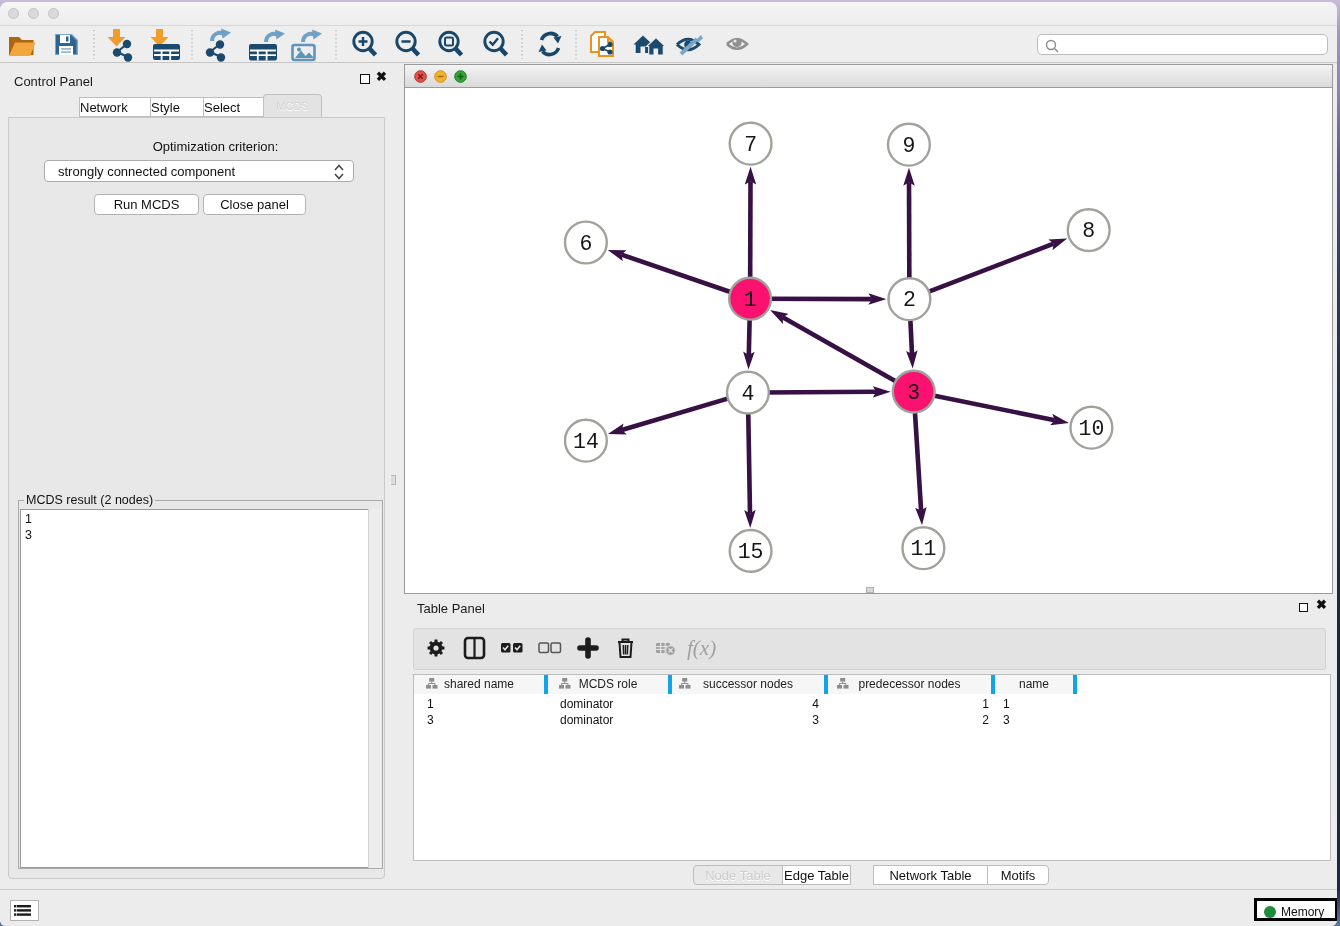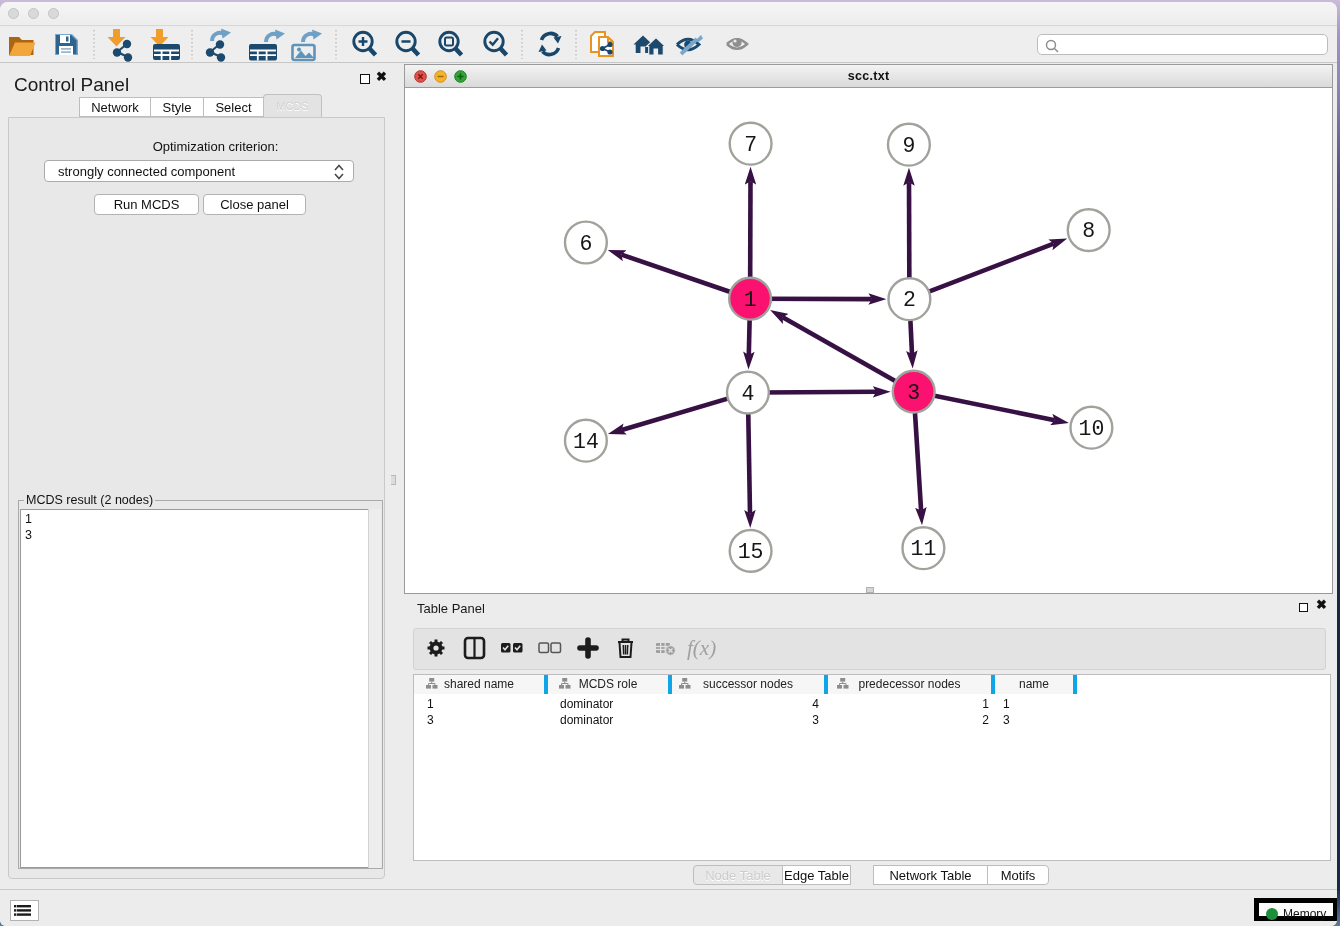--- a/index.html
+++ b/index.html
@@ -16,23 +16,23 @@
     background:#d9d9d9; border:1px solid #c3c3c3; }
   #titletext { position:absolute; top:4px; left:0; width:100%; text-align:center;
     font-size:13px; color:#a2a2a2; }
   
   #toolbar { position:absolute; left:0; top:25px; width:100%; height:36px;
     background:#eeeeee; border-bottom:1px solid #c6c6c6; }
   #search { position:absolute; left:1037px; top:7px; width:291px; height:21px;
     background:#fff; border:1px solid #bcbcbc; border-radius:5px; }
   
   #cpanel { position:absolute; left:0; top:62px; width:391px; height:827px; background:#ececec; }
-  #cp-title { position:absolute; left:14px; top:10px; font-size:19px; color:#1a1a1a;text-align:right; }
+  #cp-title { position:absolute; left:14px; top:10px; font-size:13px; color:#1a1a1a;text-align:right; }
   .tab { position:absolute; top:33px; height:20px; background:#fff; border:1px solid #bdbdbd;
-    font-size:13px; color:#111; text-align:center; line-height:19px; }
+    font-size:13px; color:#111; line-height:19px; }
   #tab-mcds { position:absolute; left:263px; top:30px; width:59px; height:23px;
     background:#e3e3e3; border:1px solid #c0c0c0; border-bottom:none; border-radius:4px 4px 0 0;
     font-size:11px; color:#d2d2d2; text-align:center; line-height:22px;
     text-shadow:0 1px 0 #ffffff; }
   #cp-content { position:absolute; left:8px; top:53px; width:377px; height:762px;
     background:#e8e8e8; border:1px solid #c9c9c9; border-radius:0 0 4px 4px; }
   #opt-label { position:absolute; left:0; top:75px; width:100%; text-align:center;
     font-size:13px; color:#111;padding-left:40px; }
   #dropdown { position:absolute; left:44px; top:96px; width:310px; height:22px;
     background:#fff; border:1px solid #ababab; border-radius:4px;
@@ -258,21 +258,20 @@
   <div id="netwin">
     <div id="net-titlebar">
       <svg width="70" height="23" style="position:absolute;left:0;top:0;">
         <circle cx="15.5" cy="11.5" r="5.8" fill="#e2504a" stroke="#a8352f" stroke-width="1"></circle>
         <path d="M13.3,9.3 l4.4,4.4 M17.7,9.3 l-4.4,4.4" stroke="#7e1a14" stroke-width="1.5"></path>
         <circle cx="35.5" cy="11.5" r="5.8" fill="#f6b32a" stroke="#cf9022" stroke-width="1"></circle>
         <path d="M32.5,11.5 h6" stroke="#9a6a0e" stroke-width="1.6"></path>
         <circle cx="55.5" cy="11.5" r="5.8" fill="#30a435" stroke="#1f7d26" stroke-width="1"></circle>
         <path d="M52.5,11.5 h6 M55.5,8.5 v6" stroke="#0e5e14" stroke-width="1.6"></path>
       </svg>
-      <div id="net-title">scc.txt</div>
     </div>
     <svg id="graph" width="927" height="505" style="position:absolute; left:0; top:24px;" font-family="&quot;Liberation Mono&quot;, monospace" font-size="21.5">
       <defs>
         <marker id="ah" markerWidth="18" markerHeight="11.5" refX="3.5" refY="5.75" orient="auto" markerUnits="userSpaceOnUse">
           <polygon points="0,0 18,5.75 0,11.5 3.5,5.75" fill="#371143"></polygon>
         </marker>
       </defs>
       <g stroke="#371143" stroke-width="4.6">
         <line x1="345.1" y1="209.7" x2="345.5" y2="92.2" marker-end="url(#ah)"></line>
         <line x1="345.1" y1="209.7" x2="216.4" y2="165.6" marker-end="url(#ah)"></line>
@@ -437,18 +436,18 @@
         <g fill="#1c1c1c">
           <rect x="6" y="4" width="14" height="2.4"></rect>
             <rect x="6" y="8.2" width="14" height="2.4"></rect>
             <rect x="6" y="12.4" width="14" height="2.4"></rect>
           <rect x="3" y="4" width="2.4" height="2.4"></rect>
             <rect x="3" y="8.2" width="2.4" height="2.4"></rect>
             <rect x="3" y="12.4" width="2.4" height="2.4"></rect>
         </g>
       </svg>
     </div>
-    <div style="position:absolute;left:1254px;top:8px;width:84px;height:23px;background:#fdfdfd;border:5px solid #000000;font-size:12px;color:#111;">
+    <div style="position:absolute;left:1254px;top:8px;width:84px;height:23px;background:#fdfdfd;border:3px solid #000000;font-size:12px;color:#111;">
       <span style="position:absolute;left:7px;top:5px;width:12px;height:12px;border-radius:50%;background:#1e8e3a;"></span>
       <span style="position:absolute;left:24px;top:4px;">Memory</span>
     </div>
   </div>
 </div>
 
 </body></html>

